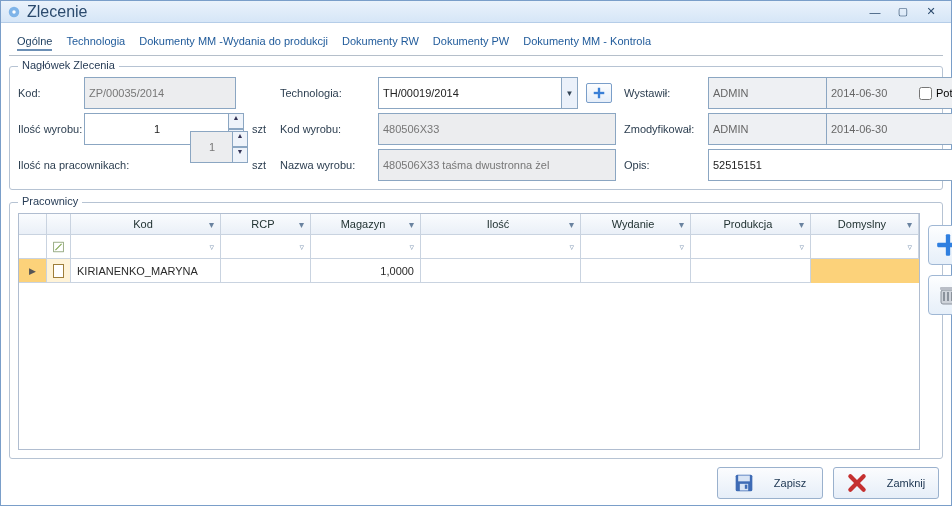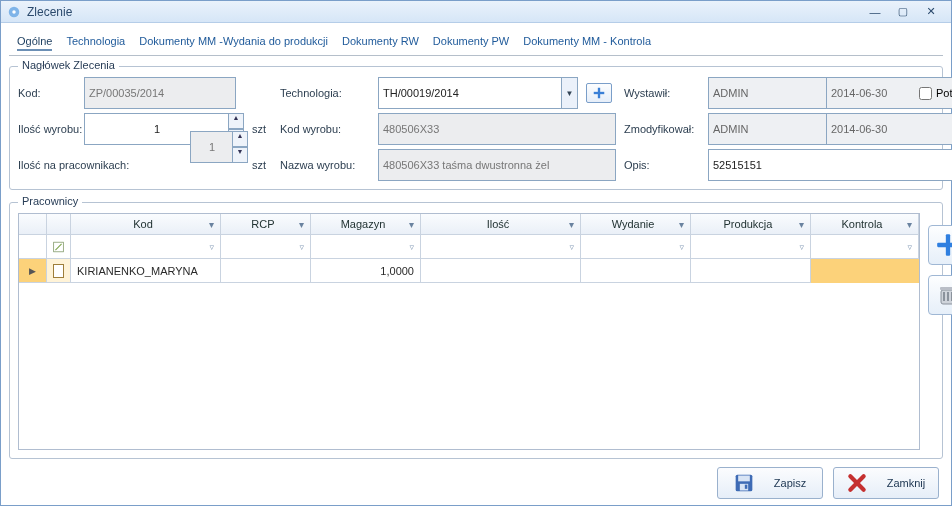--- a/index.html
+++ b/index.html
@@ -3,21 +3,21 @@
 <meta charset="utf-8">
 <style>
 * { box-sizing: border-box; margin: 0; padding: 0; font-family: Tahoma, Arial, sans-serif; font-size: 11px; }
 body { background: #fff; width: 952px; height: 506px; overflow: hidden; }
 
 .window { width: 952px; height: 506px; background: #fff; border: 1px solid #7a9ec9; }
 
 
 .titlebar { height: 22px; background: linear-gradient(#eaf2fb, #d6e6f7); display: flex; align-items: center; padding: 0 6px; border-bottom: 1px solid #b5cde8; }
 .titlebar .gear { width: 14px; height: 14px; margin-right: 6px; }
-.titlebar .title { color: #2b4a6d; flex: 1; font-size: 12px; }
+.titlebar .title { color: #2b4a6d; flex: 1; font-size: 16px; }
 .titlebar .winbtn { width: 28px; height: 16px; display: flex; align-items: center; justify-content: center; color: #2b4a6d; cursor: default; }
 
 .content { padding: 6px 8px; background: #fff; height: 482px; display: flex; flex-direction: column; }
 
 
 .tabs { display: flex; gap: 14px; padding: 4px 8px; border-bottom: 1px solid #b5bfca; }
 .tab { color: #1f5a9a; cursor: default; padding: 2px 0; }
 .tab.active { font-weight: normal; border-bottom: 2px solid #6b8fb5; color: #1a3c5e; }
 
 
@@ -181,21 +181,21 @@
               </div>
             <div>
                 <span class="hlabel">Wydanie</span>
                 <span class="funnel">▾</span>
               </div>
             <div>
                 <span class="hlabel">Produkcja</span>
                 <span class="funnel">▾</span>
               </div>
             <div>
-                <span class="hlabel">Kontrola</span>
+                <span class="hlabel">Domyslny</span>
                 <span class="funnel">▾</span>
               </div>
           </div>
           <div class="gfilter">
             <div></div>
             <div class="edit-icon">
                 <svg width="14" height="14" viewBox="0 0 16 16">
                   <rect x="1" y="1" width="14" height="14" fill="#fff" stroke="#6f8a52"></rect>
                   <path d="M3 12 L12 3 L13 4 L4 13 Z" fill="#77a043"></path>
                 </svg>

